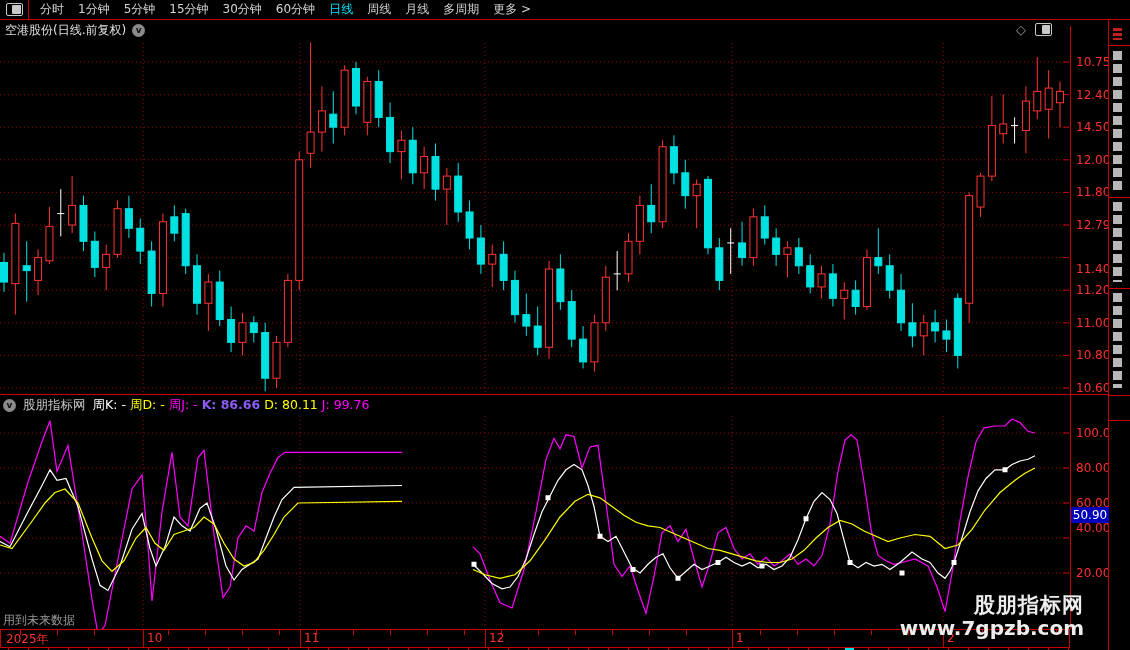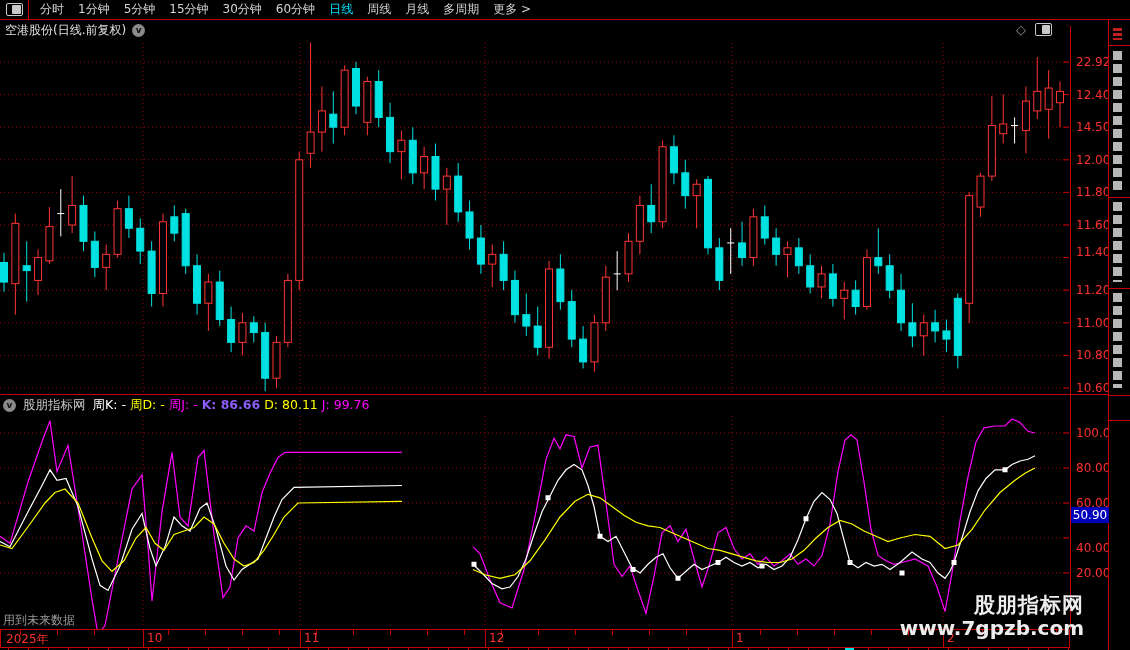--- a/index.html
+++ b/index.html
@@ -531,37 +531,37 @@
       <rect x="715.5" y="560" width="5" height="5" fill="#fff"></rect>
       <rect x="759.5" y="563.5" width="5" height="5" fill="#fff"></rect>
       <rect x="803.5" y="516.25" width="5" height="5" fill="#fff"></rect>
       <rect x="847.5" y="560" width="5" height="5" fill="#fff"></rect>
       <rect x="899.5" y="570.5" width="5" height="5" fill="#fff"></rect>
       <rect x="951.5" y="560" width="5" height="5" fill="#fff"></rect>
       <rect x="1002.5" y="467.25" width="5" height="5" fill="#fff"></rect>
     </svg>
 
   <div id="main-ylabels">
-      <div class="ylab" style="top: 55px;">22.92</div>
+      <div class="ylab" style="top: 55px;">10.75</div>
       <div class="ylab" style="top: 87.6px;">12.40</div>
       <div class="ylab" style="top: 120.2px;">14.50</div>
       <div class="ylab" style="top: 152.8px;">12.00</div>
       <div class="ylab" style="top: 185.4px;">11.80</div>
-      <div class="ylab" style="top: 218px;">11.60</div>
-      <div class="ylab" style="top: 245px;">11.40</div>
+      <div class="ylab" style="top: 218px;">12.79</div>
+      <div class="ylab" style="top: 262px;">11.40</div>
       <div class="ylab" style="top: 283.2px;">11.20</div>
       <div class="ylab" style="top: 315.8px;">11.00</div>
       <div class="ylab" style="top: 348.4px;">10.80</div>
       <div class="ylab" style="top: 381px;">10.60</div>
     </div>
   <div id="kdj-ylabels">
       <div class="ylab" style="top: 426px;">100.0</div>
       <div class="ylab" style="top: 461px;">80.00</div>
       <div class="ylab" style="top: 496px;">60.00</div>
-      <div class="ylab" style="top: 541px;">40.00</div>
+      <div class="ylab" style="top: 521px;">40.00</div>
       <div class="ylab" style="top: 566px;">20.00</div>
     </div>
   <div class="badge" style="top:507px;">
     <span>50.90</span>
   </div>
 
   <div class="ind-header">
     <span class="circle-chevron" style="margin-left:0;">v</span>
     <span class="ind-src">股朋指标网</span>
     <span id="ind-fields" style="display:flex;gap:4px;">

